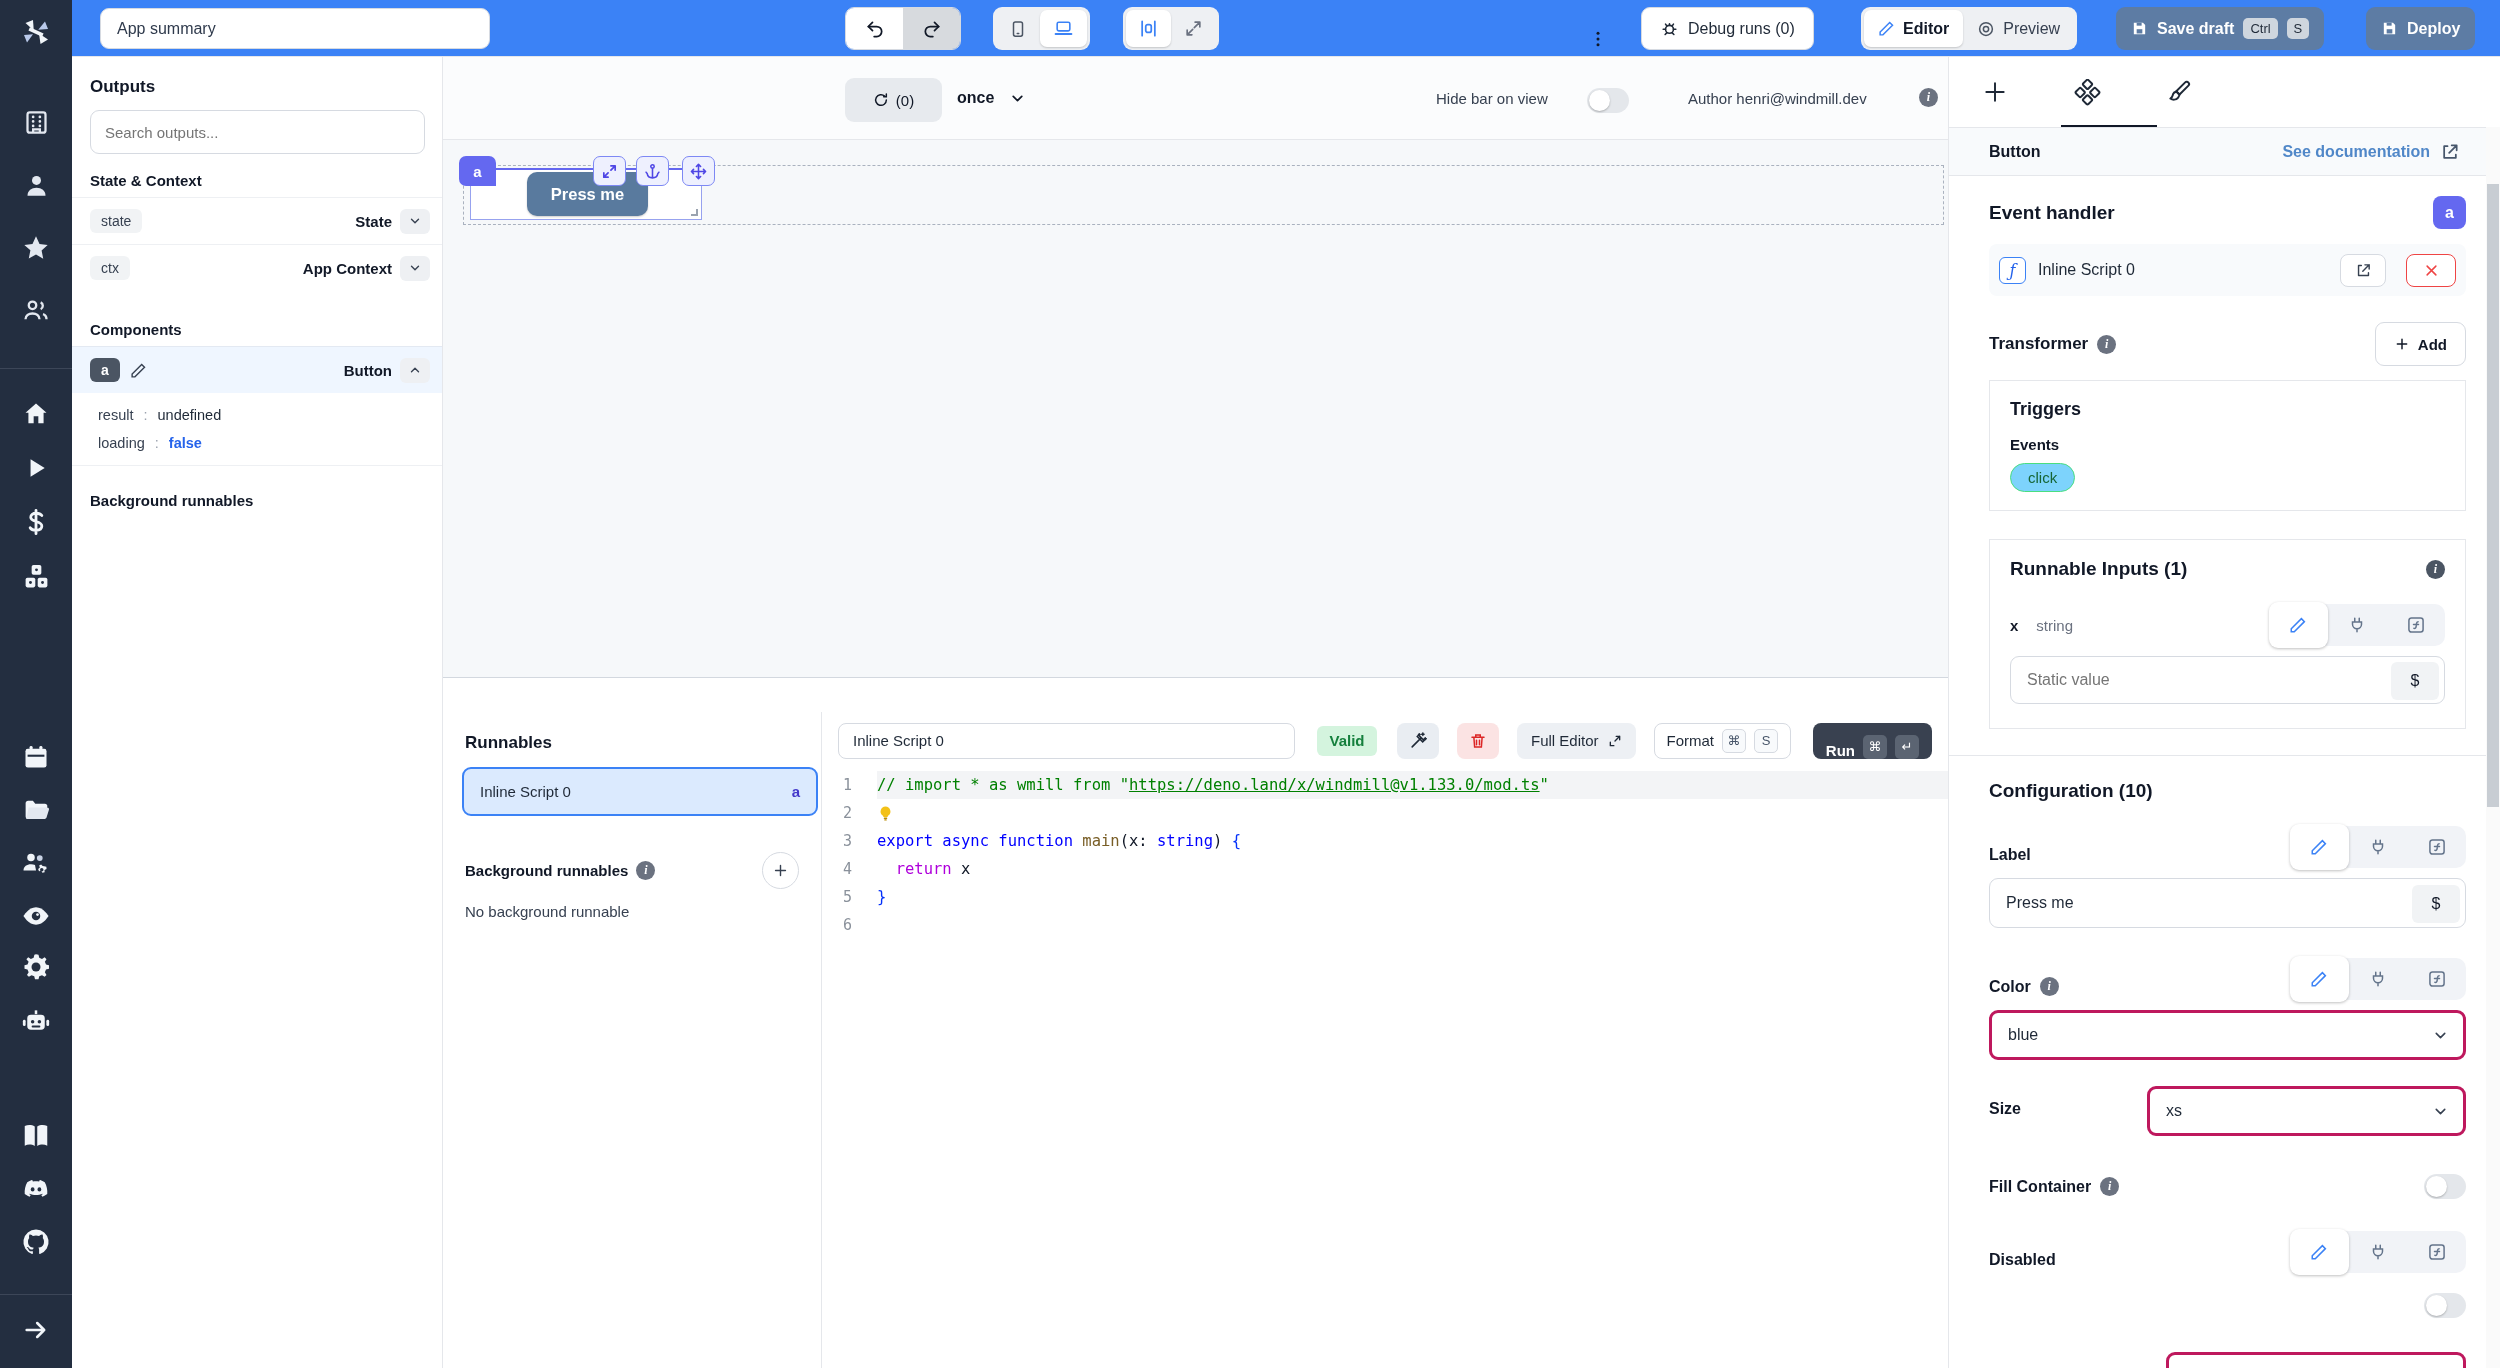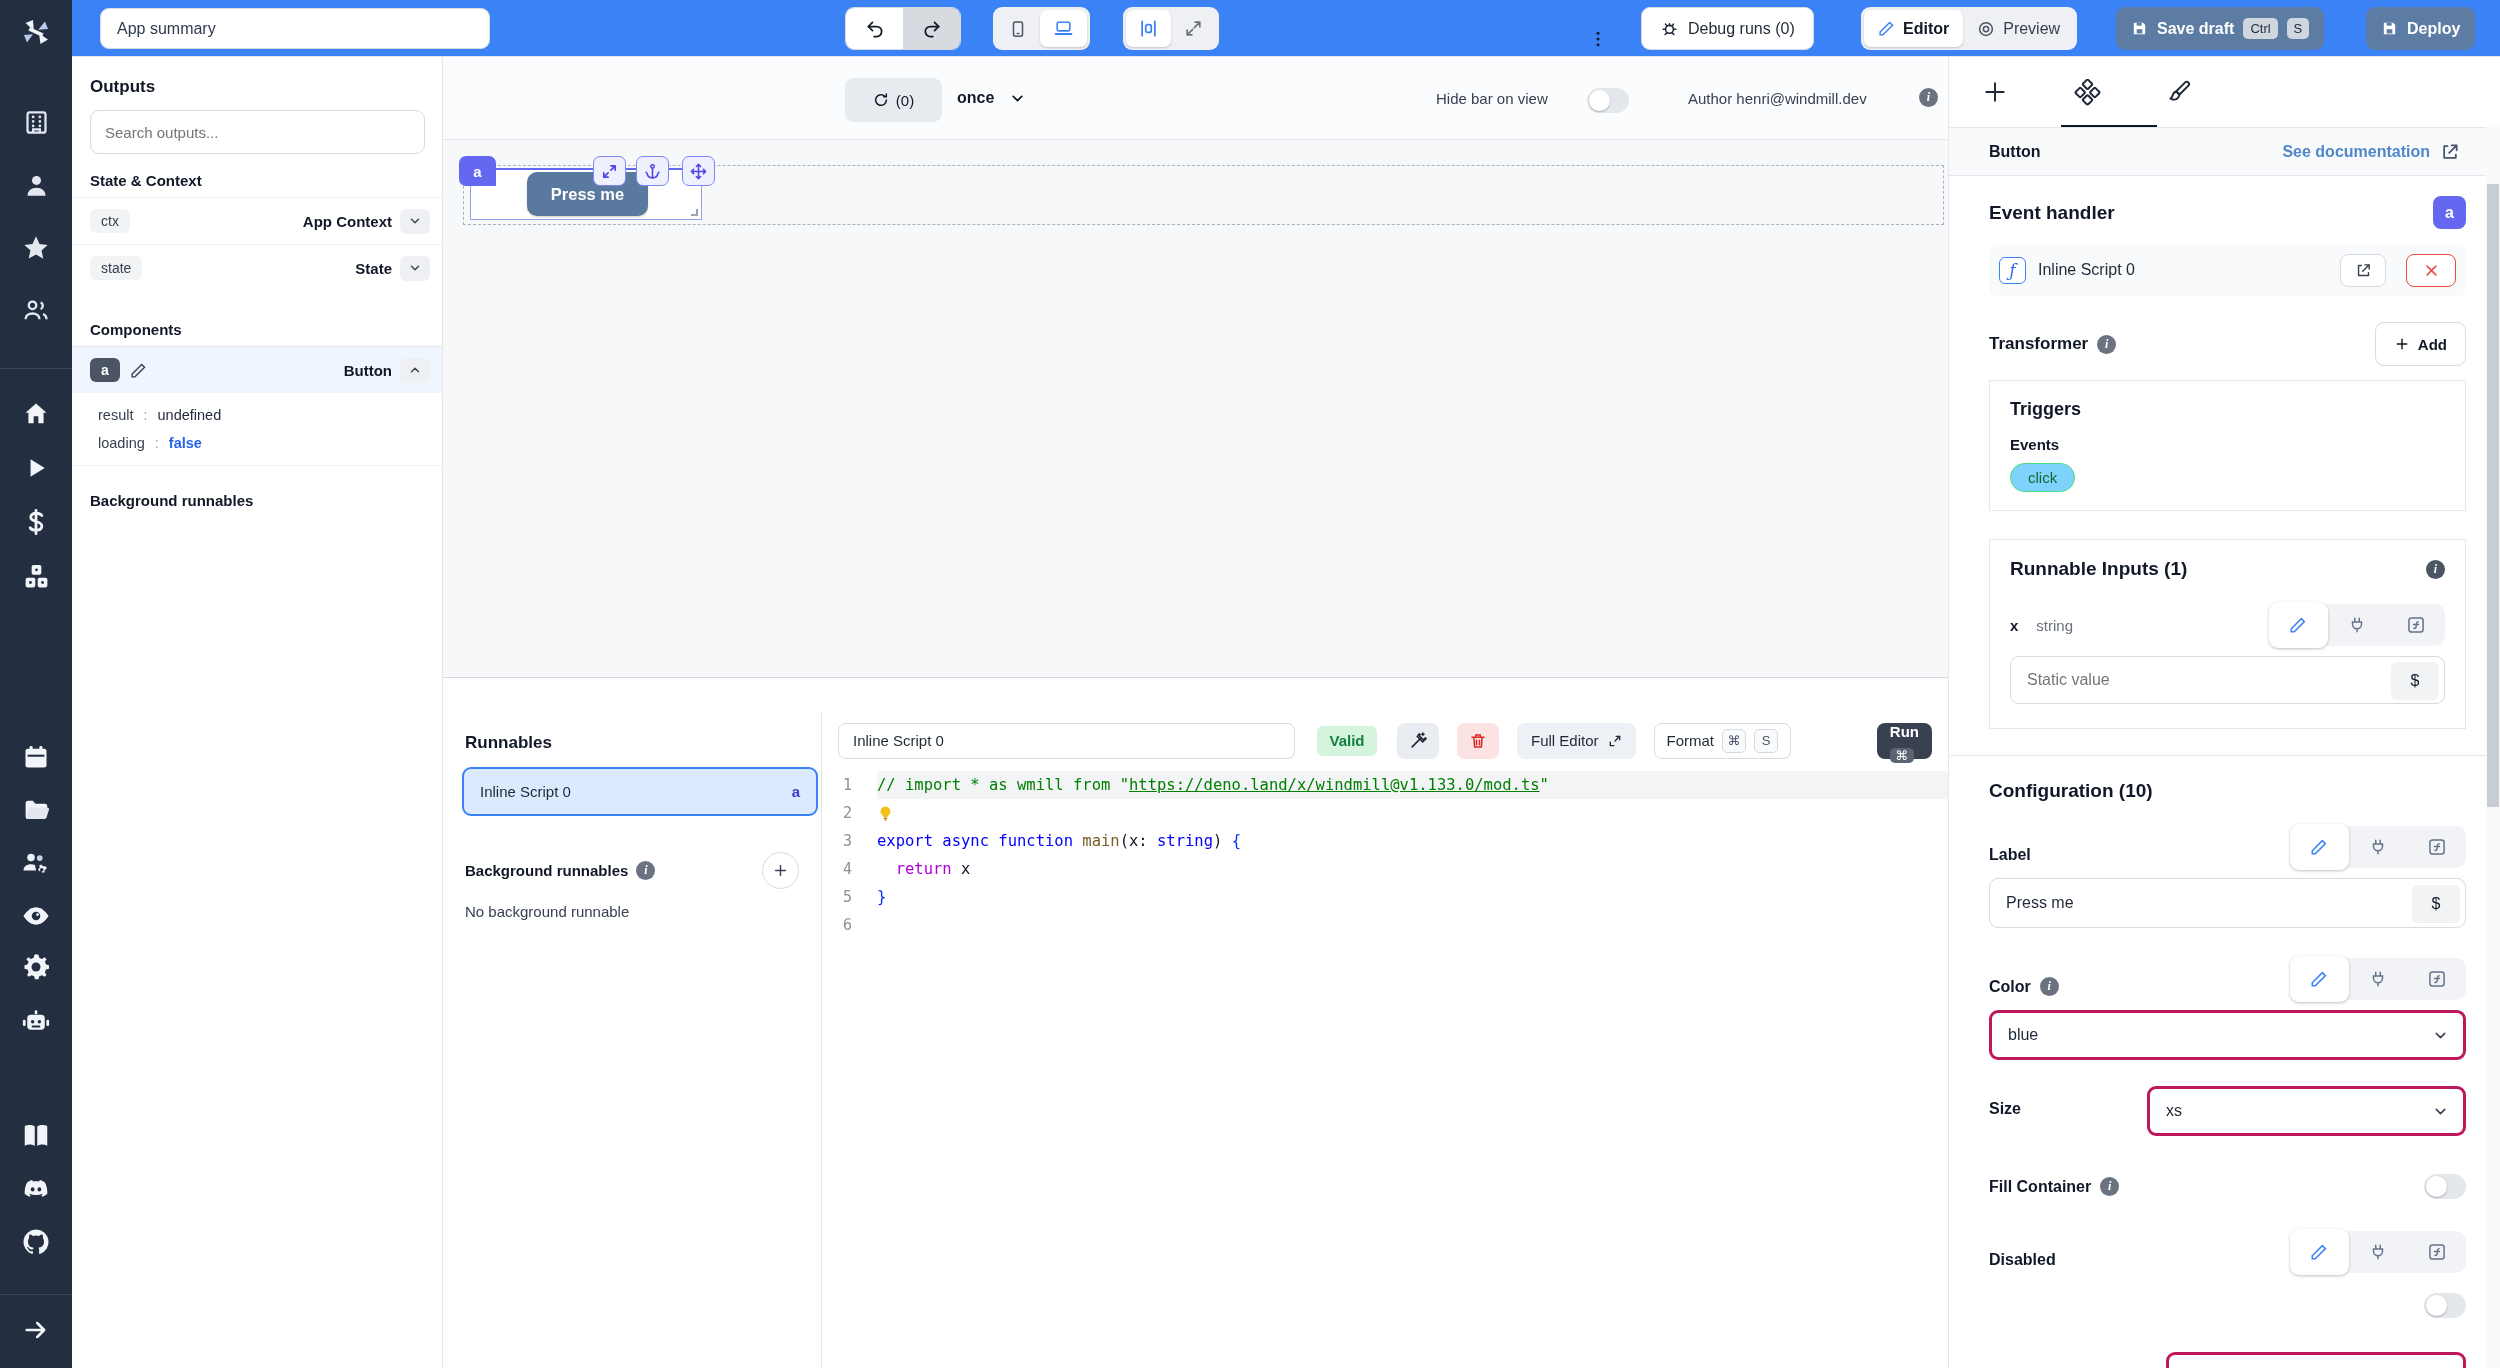--- a/index.html
+++ b/index.html
@@ -97,22 +97,22 @@
     font-size:15px; border-radius:6px; display:flex; align-items:center; justify-content:center; }
   .sq-btn { width:42px; height:36px; border-radius:8px; display:flex; align-items:center; justify-content:center; }
   .wand-btn { margin-left:20px; background:#e9edf2; }
   .trash-btn { margin-left:18px; background:#fbe3e3; }
   .fulled-btn { margin-left:18px; height:36px; background:#edf0f4; border-radius:8px; display:flex; align-items:center;
     gap:9px; padding:0 14px; font-size:15px; color:#1f2937; }
   .format-btn { margin-left:18px; height:36px; background:#fff; border:1px solid #d6dae1; border-radius:8px;
     display:flex; align-items:center; gap:8px; padding:0 12px; font-size:15px; color:#1f2937; }
   .mini-kbd { min-width:24px; height:24px; border:1px solid #d6dae1; background:#f8fafc; border-radius:5px;
     font-size:13px; color:#475569; display:flex; align-items:center; justify-content:center; padding:0 4px; }
-  .run-btn { margin-left:auto; height:36px; background:#394150; border-radius:8px; display:flex; align-items:flex-start;
-    gap:8px; padding:0 13px; color:#fff; font-weight:bold; font-size:15px;flex-direction:column; }
+  .run-btn { margin-left:auto; height:36px; background:#394150; border-radius:8px; display:flex; align-items:flex-end;
+    gap:8px; padding:0 13px; color:#fff; font-weight:bold; font-size:15px; }
   .dark-kbd { min-width:24px; height:24px; background:#5b6472; border-radius:5px; font-size:13px; color:#fff;
     font-weight:normal; display:flex; align-items:center; justify-content:center; padding:0 4px; }
   .code-area { font-family:"DejaVu Sans Mono", monospace; font-size:15.5px; margin-top:2px; }
   .code-line { display:flex; height:28px; align-items:center; white-space:pre; }
   .ln { width:22px; text-align:right; color:#8a919b; font-size:15px; flex:none; margin-left:8px; }
   .ctext { margin-left:25px; flex:1; height:28px; display:flex; align-items:center; white-space:pre; }
   .hl { background:#f3f4f6; }
   .tok-com { color:#008000; } .tok-url { color:#008000; text-decoration:underline; }
   .tok-kw { color:#0000ff; } .tok-fn { color:#795e26; } .tok-type { color:#0000ff; }
   .tok-ret { color:#af00db; } .tok-brace { color:#0431fa; } .tok-plain { color:#111827; }
@@ -432,34 +432,34 @@
     </div>
   </div>
 </div>
 
 <div class="leftpanel">
   <div class="lp-title">Outputs</div>
   <input class="lp-search" placeholder="Search outputs..." style="">
   <div class="lp-sect">State &amp; Context</div>
 
   <div class="lp-row">
+    <span class="chip">state</span>
+    <span class="lp-type">
+      <span>State</span>
+      <span class="chev-btn">
+        <svg width="14" height="14" viewBox="0 0 24 24" fill="none" stroke="#374151" stroke-width="2.4" stroke-linecap="round" stroke-linejoin="round">
+            <path d="M6 9l6 6 6-6"></path>
+          </svg>
+      </span>
+    </span>
+  </div>
+  <div class="lp-row">
     <span class="chip">ctx</span>
     <span class="lp-type">
       <span>App Context</span>
-      <span class="chev-btn">
-        <svg width="14" height="14" viewBox="0 0 24 24" fill="none" stroke="#374151" stroke-width="2.4" stroke-linecap="round" stroke-linejoin="round">
-            <path d="M6 9l6 6 6-6"></path>
-          </svg>
-      </span>
-    </span>
-  </div>
-  <div class="lp-row">
-    <span class="chip">state</span>
-    <span class="lp-type">
-      <span>State</span>
       <span class="chev-btn">
         <svg width="14" height="14" viewBox="0 0 24 24" fill="none" stroke="#374151" stroke-width="2.4" stroke-linecap="round" stroke-linejoin="round">
             <path d="M6 9l6 6 6-6"></path>
           </svg>
       </span>
     </span>
   </div>
 
   <div class="lp-sect" style="padding-top:30px">Components</div>
 

